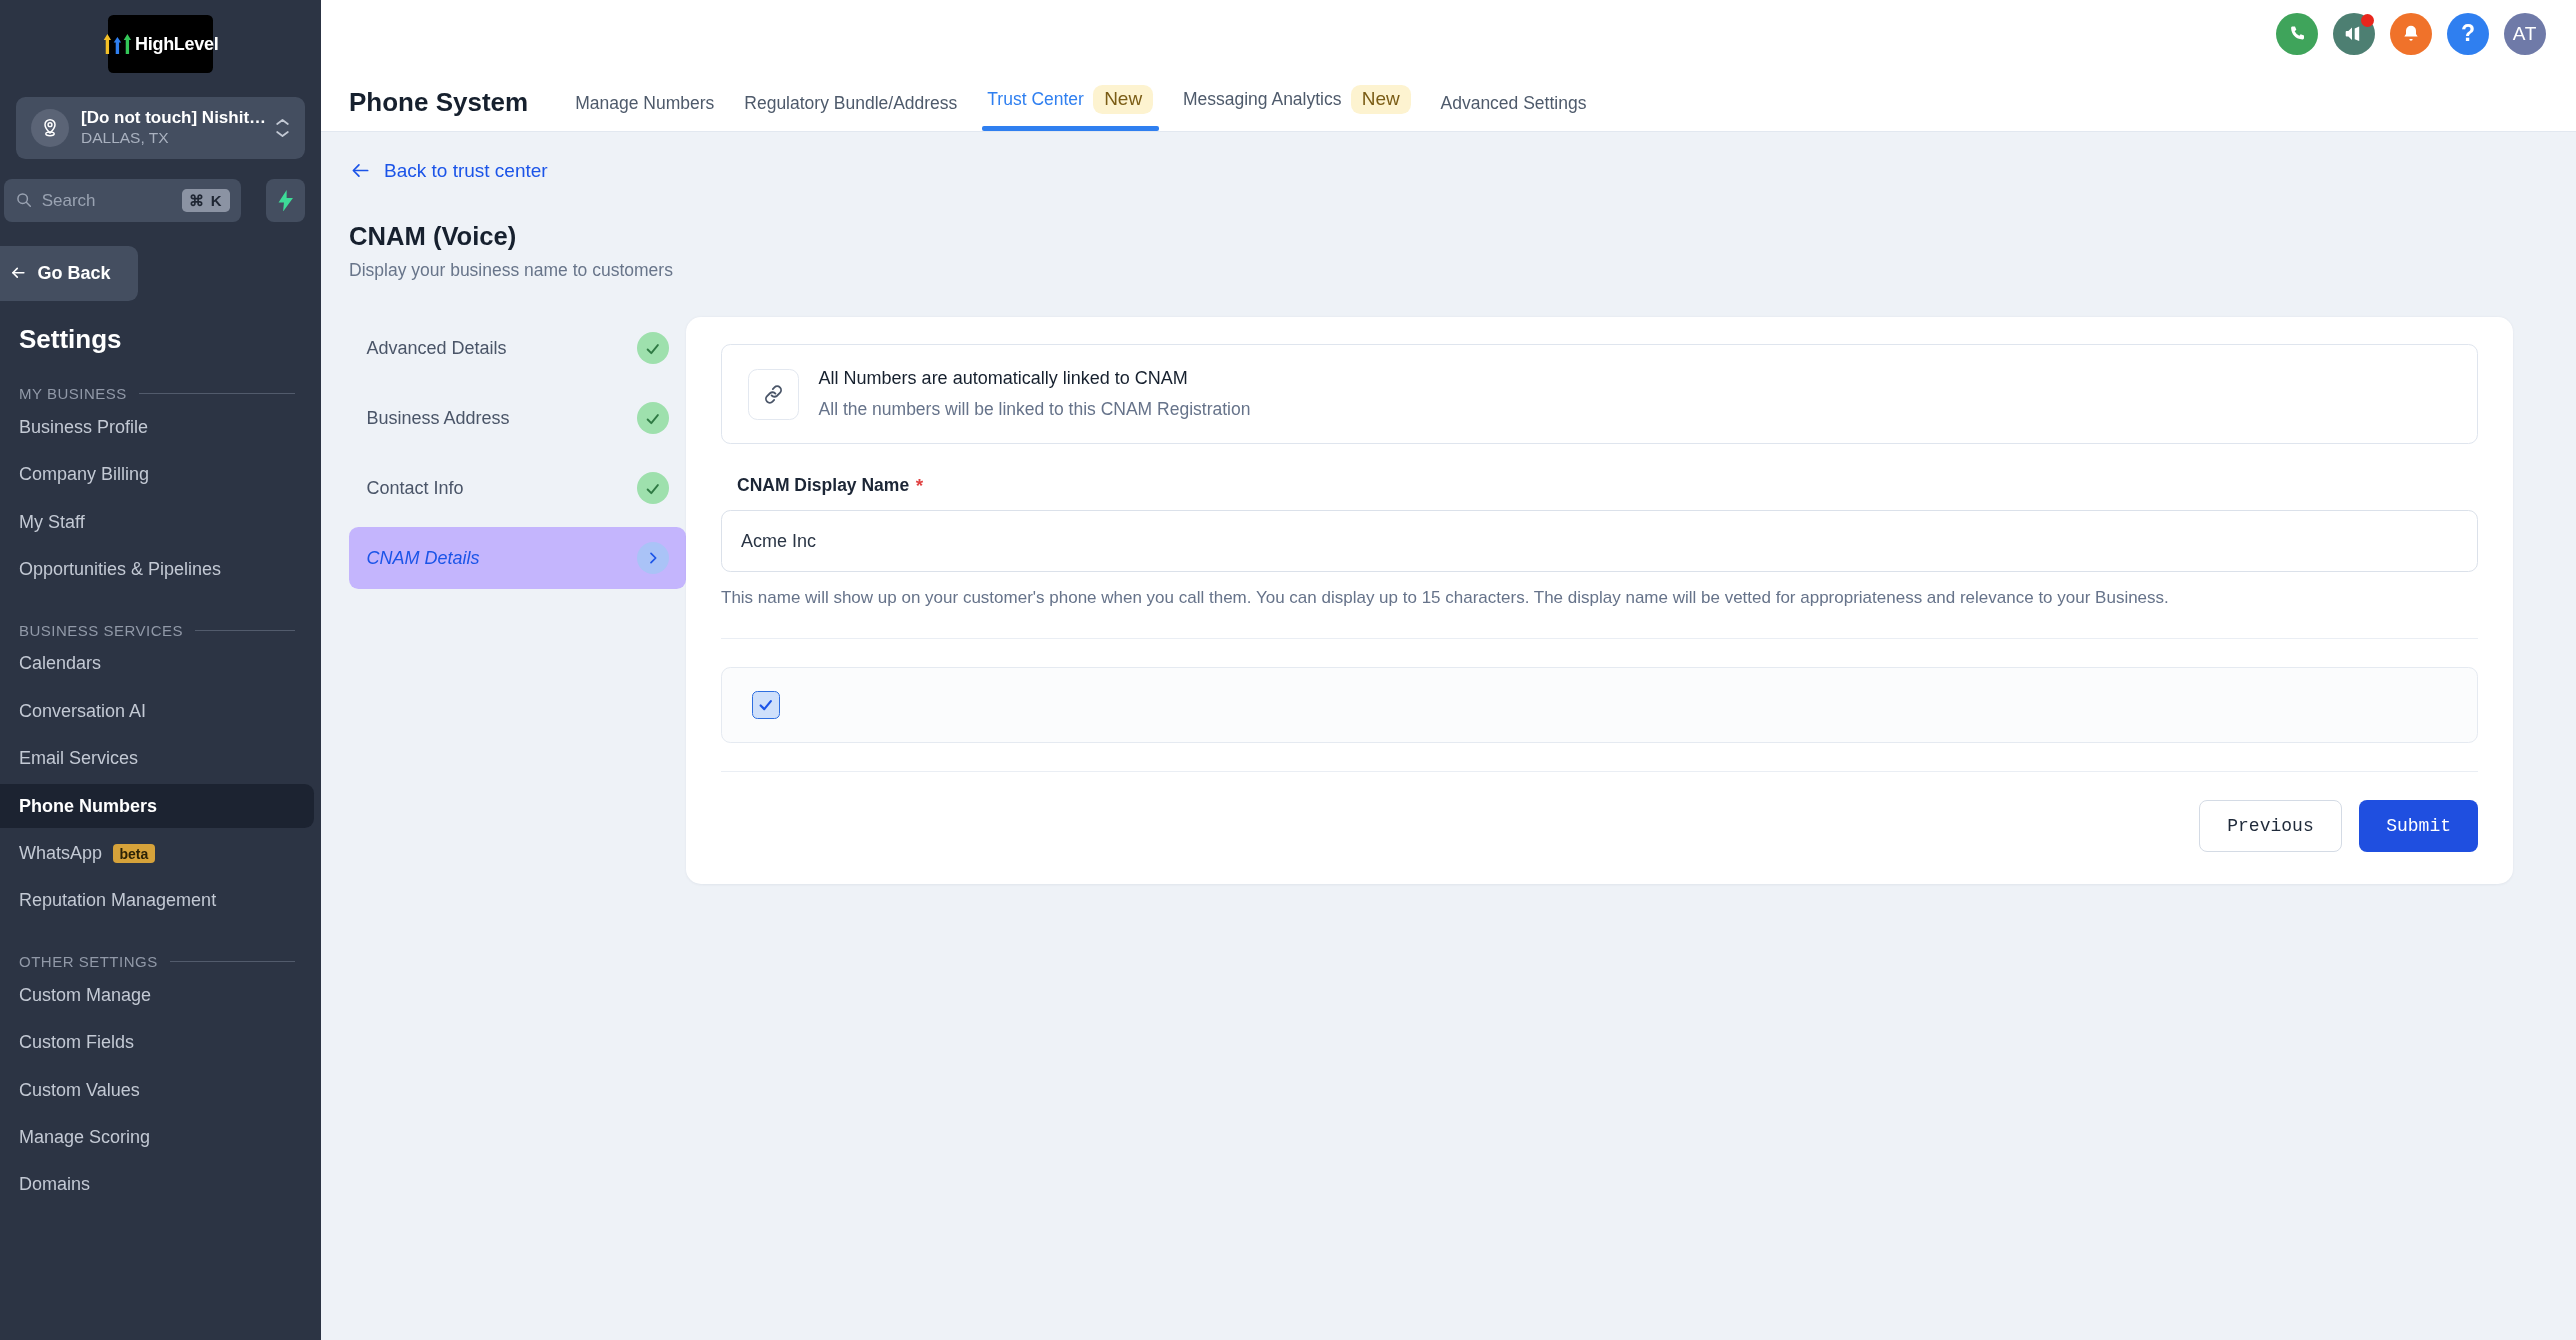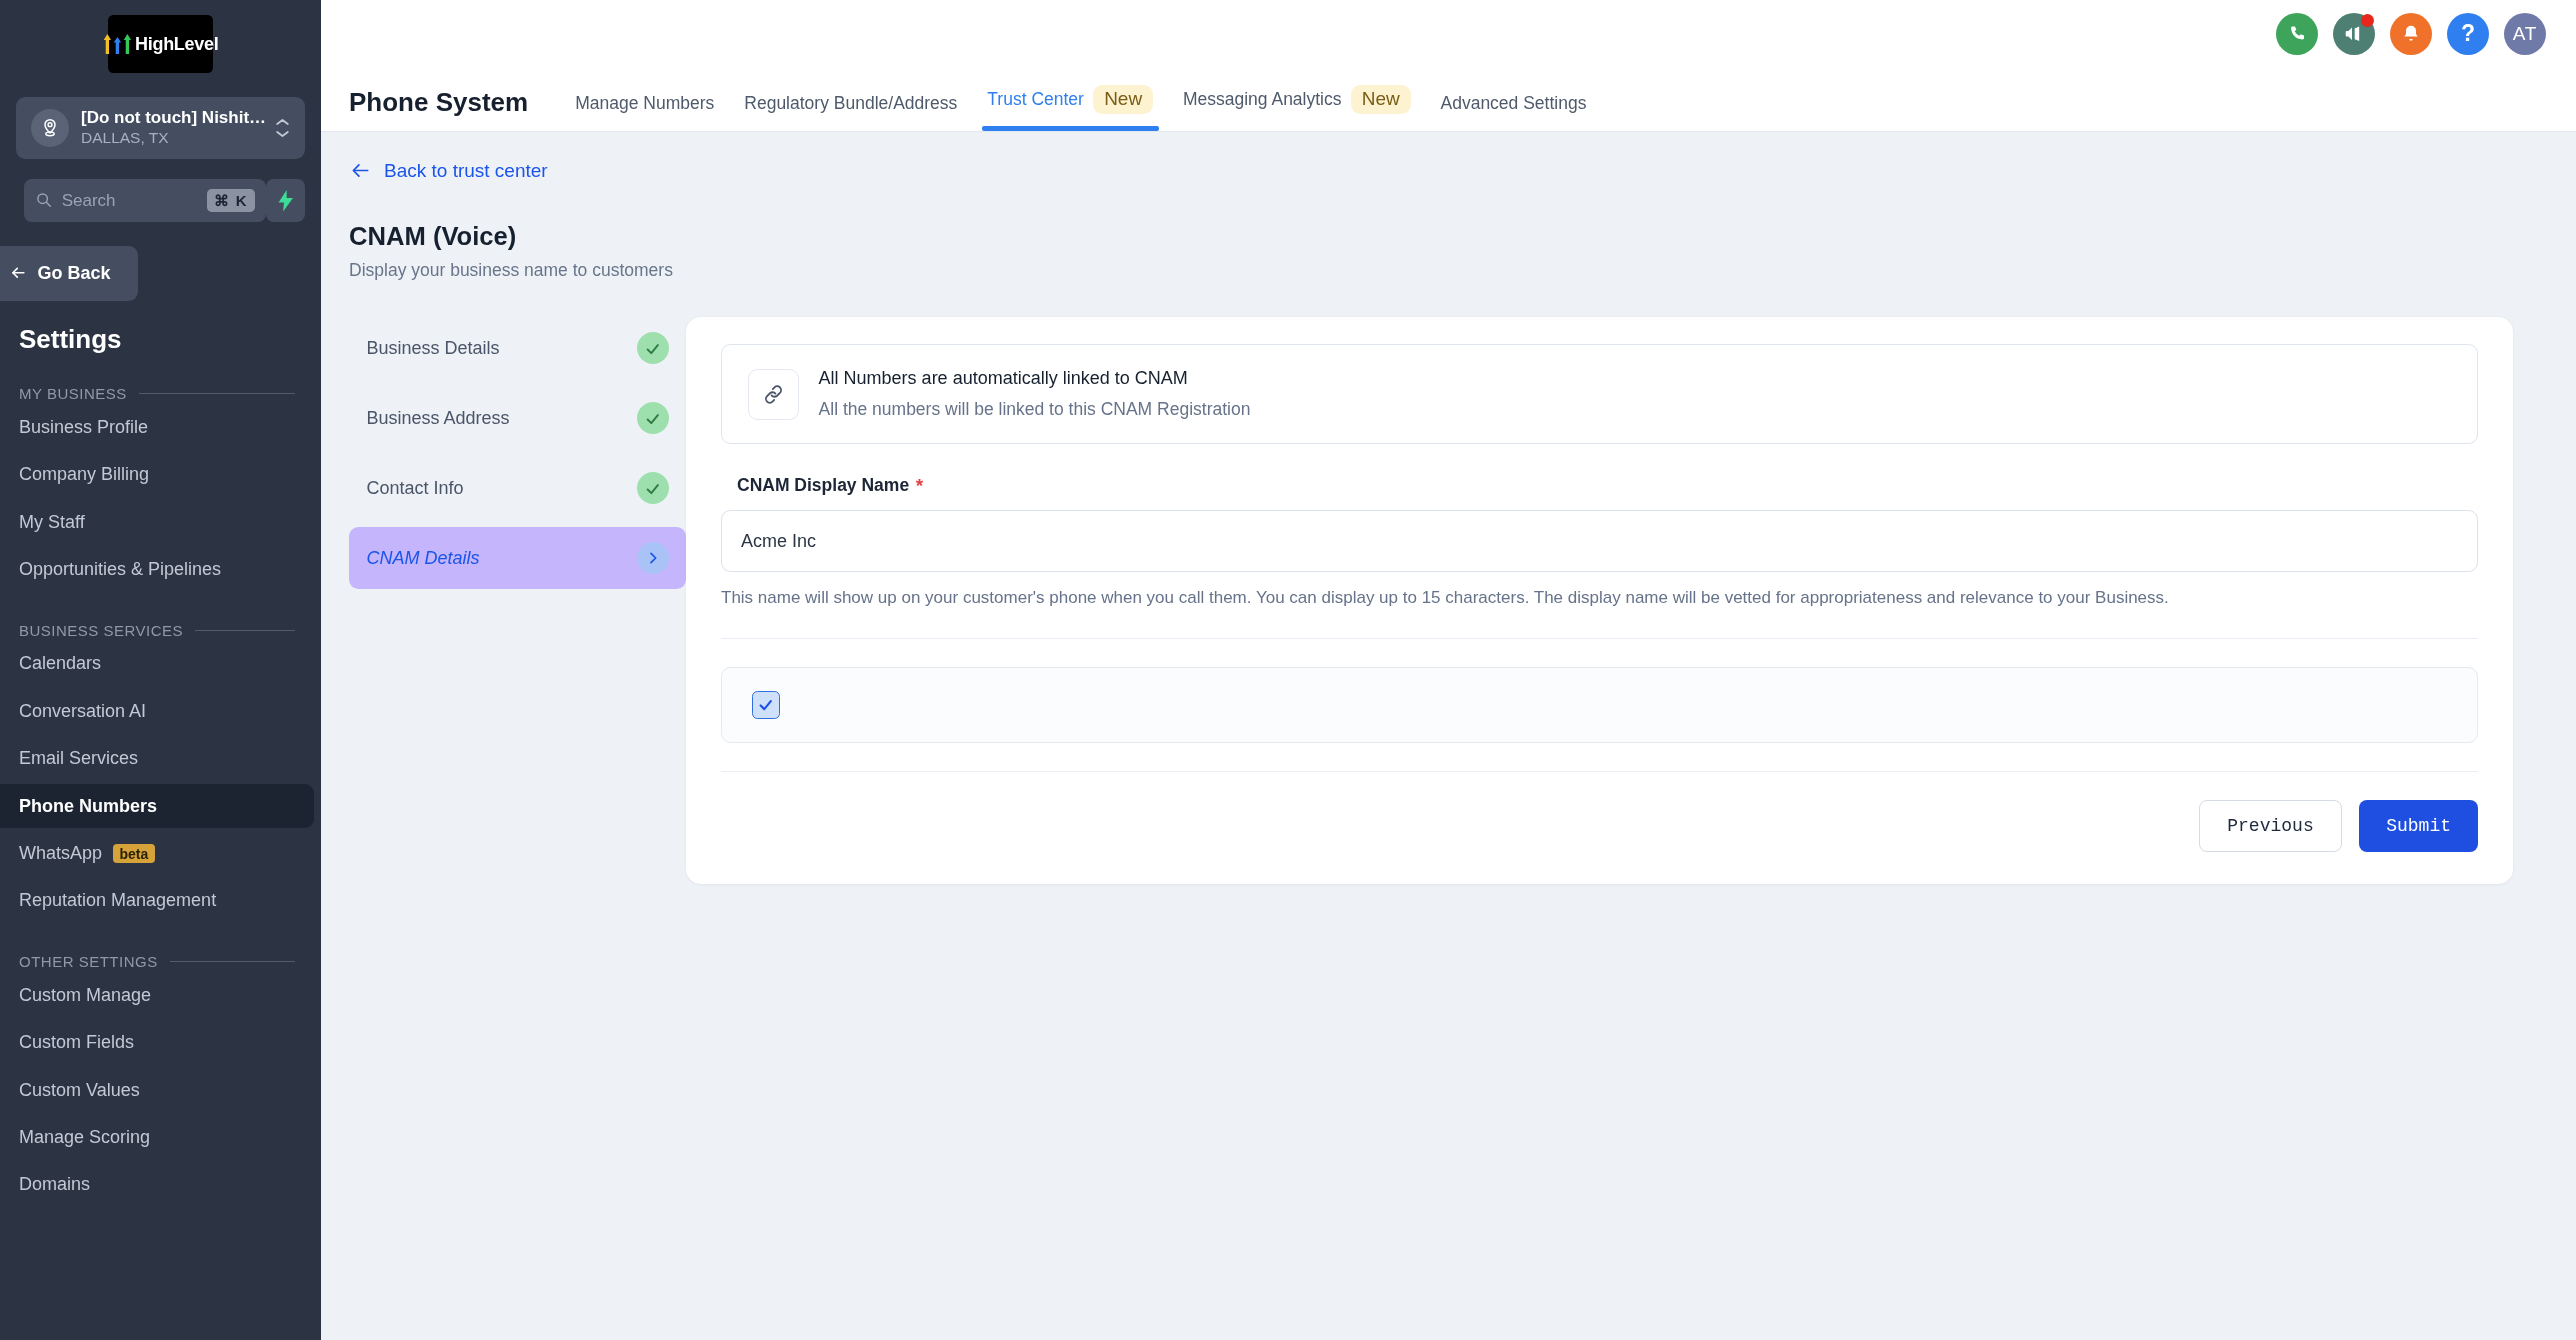--- a/index.html
+++ b/index.html
@@ -45,21 +45,21 @@
     flex: 0 0 38px;
   }
   .loc-text { margin-left: 12px; flex: 1; overflow: hidden; }
   .loc-name {
     color: #fff; font-size: 17px; font-weight: bold;
     white-space: nowrap; overflow: hidden; line-height: 1.15;
   }
   .loc-sub { color: #a9b1bf; font-size: 15.5px; line-height: 1.2; margin-top: 1.3px; }
   .loc-chevs { display: flex; flex-direction: column; gap: 4.7px; align-items: center; }
 
-  .search-row { display: flex; gap: 0; margin: 20px 16px 0 24px; }
+  .search-row { display: flex; gap: 25px; margin: 20px 16px 0 4px; }
   .search-box {
     flex: 1; height: 43px; background: #444e60; border-radius: 8px;
     display: flex; align-items: center; padding: 0 10.8px; gap: 9.4px;
   }
   .search-ph { color: #9aa3b2; font-size: 17px; flex: 1; }
   .kbd {
     background: #8b93a3; color: #1f2633; border-radius: 4.7px;
     padding: 2.7px 7.4px; font-size: 15px; font-weight: bold;
     letter-spacing: 1.3px; display: flex; align-items: center;
   }
@@ -450,21 +450,21 @@
         <span class="back-txt">Back to trust center</span>
       </div>
 
       <div class="h-title">CNAM (Voice)</div>
       <div class="h-sub">Display your business name to customers</div>
 
       <div class="cols">
 
         <div class="steps">
           <div class="step">
-            <span class="step-label">Business Details</span>
+            <span class="step-label">Advanced Details</span>
             <span class="step-mark mark-done">
               <svg width="17.5" height="17.5" viewBox="0 0 24 24" fill="none" stroke="#2f7a44" stroke-width="2.6" stroke-linecap="round" stroke-linejoin="round">
                   <path d="M5 13 L10 18 L19 7"></path>
                 </svg>
             </span>
           </div>
           <div class="step">
             <span class="step-label">Business Address</span>
             <span class="step-mark mark-done">
               <svg width="17.5" height="17.5" viewBox="0 0 24 24" fill="none" stroke="#2f7a44" stroke-width="2.6" stroke-linecap="round" stroke-linejoin="round">

